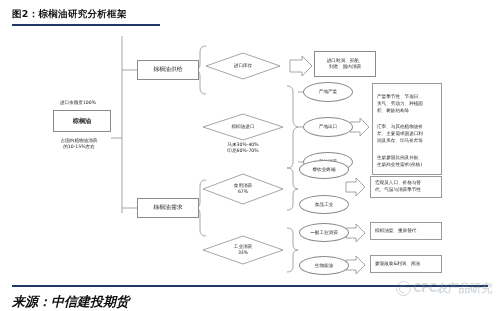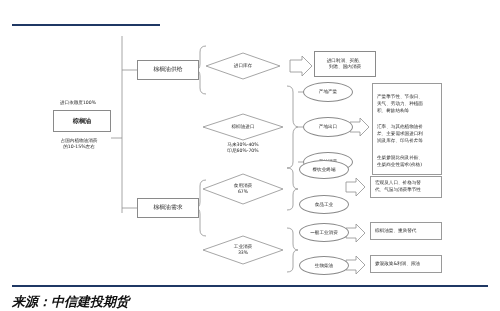--- a/index.html
+++ b/index.html
@@ -91,20 +91,21 @@
   }
   .detail.multi{display:block;}
   .detail .para{margin:0 0 3px 0;}
   .detail .para:last-child{margin-bottom:0;}
 </style>
 </head>
 <body>
 
 <div class="page">
 
+  <div class="title">图2：棕榈油研究分析框架</div>
   <div class="title-rule"></div>
 
   <div class="chart">
 
     <svg class="svg-layer" viewBox="0 0 500 255">
       <g fill="none" stroke="#8f8f8f" stroke-width="0.8">
 
         <path d="M111 110 L122 110"></path>
         <path d="M122 110 L122 8"></path>
         <path d="M122 110 L122 185"></path>
@@ -251,14 +252,20 @@
 
     <div class="detail" style="left:370px;top:227px;width:72px;height:18px;">
       <span>掺混政策&amp;利润、原油</span>
     </div>
 
   </div>
 
   <div class="footer-rule"></div>
   <div class="source">来源：中信建投期货</div>
 
+  <div class="watermark">
+    <span class="wm-logo">
+        <span></span>
+      </span>
+    <span class="wm-text">CFC农产品研究</span>
+  </div>
 
 </div>
 
 </body></html>

